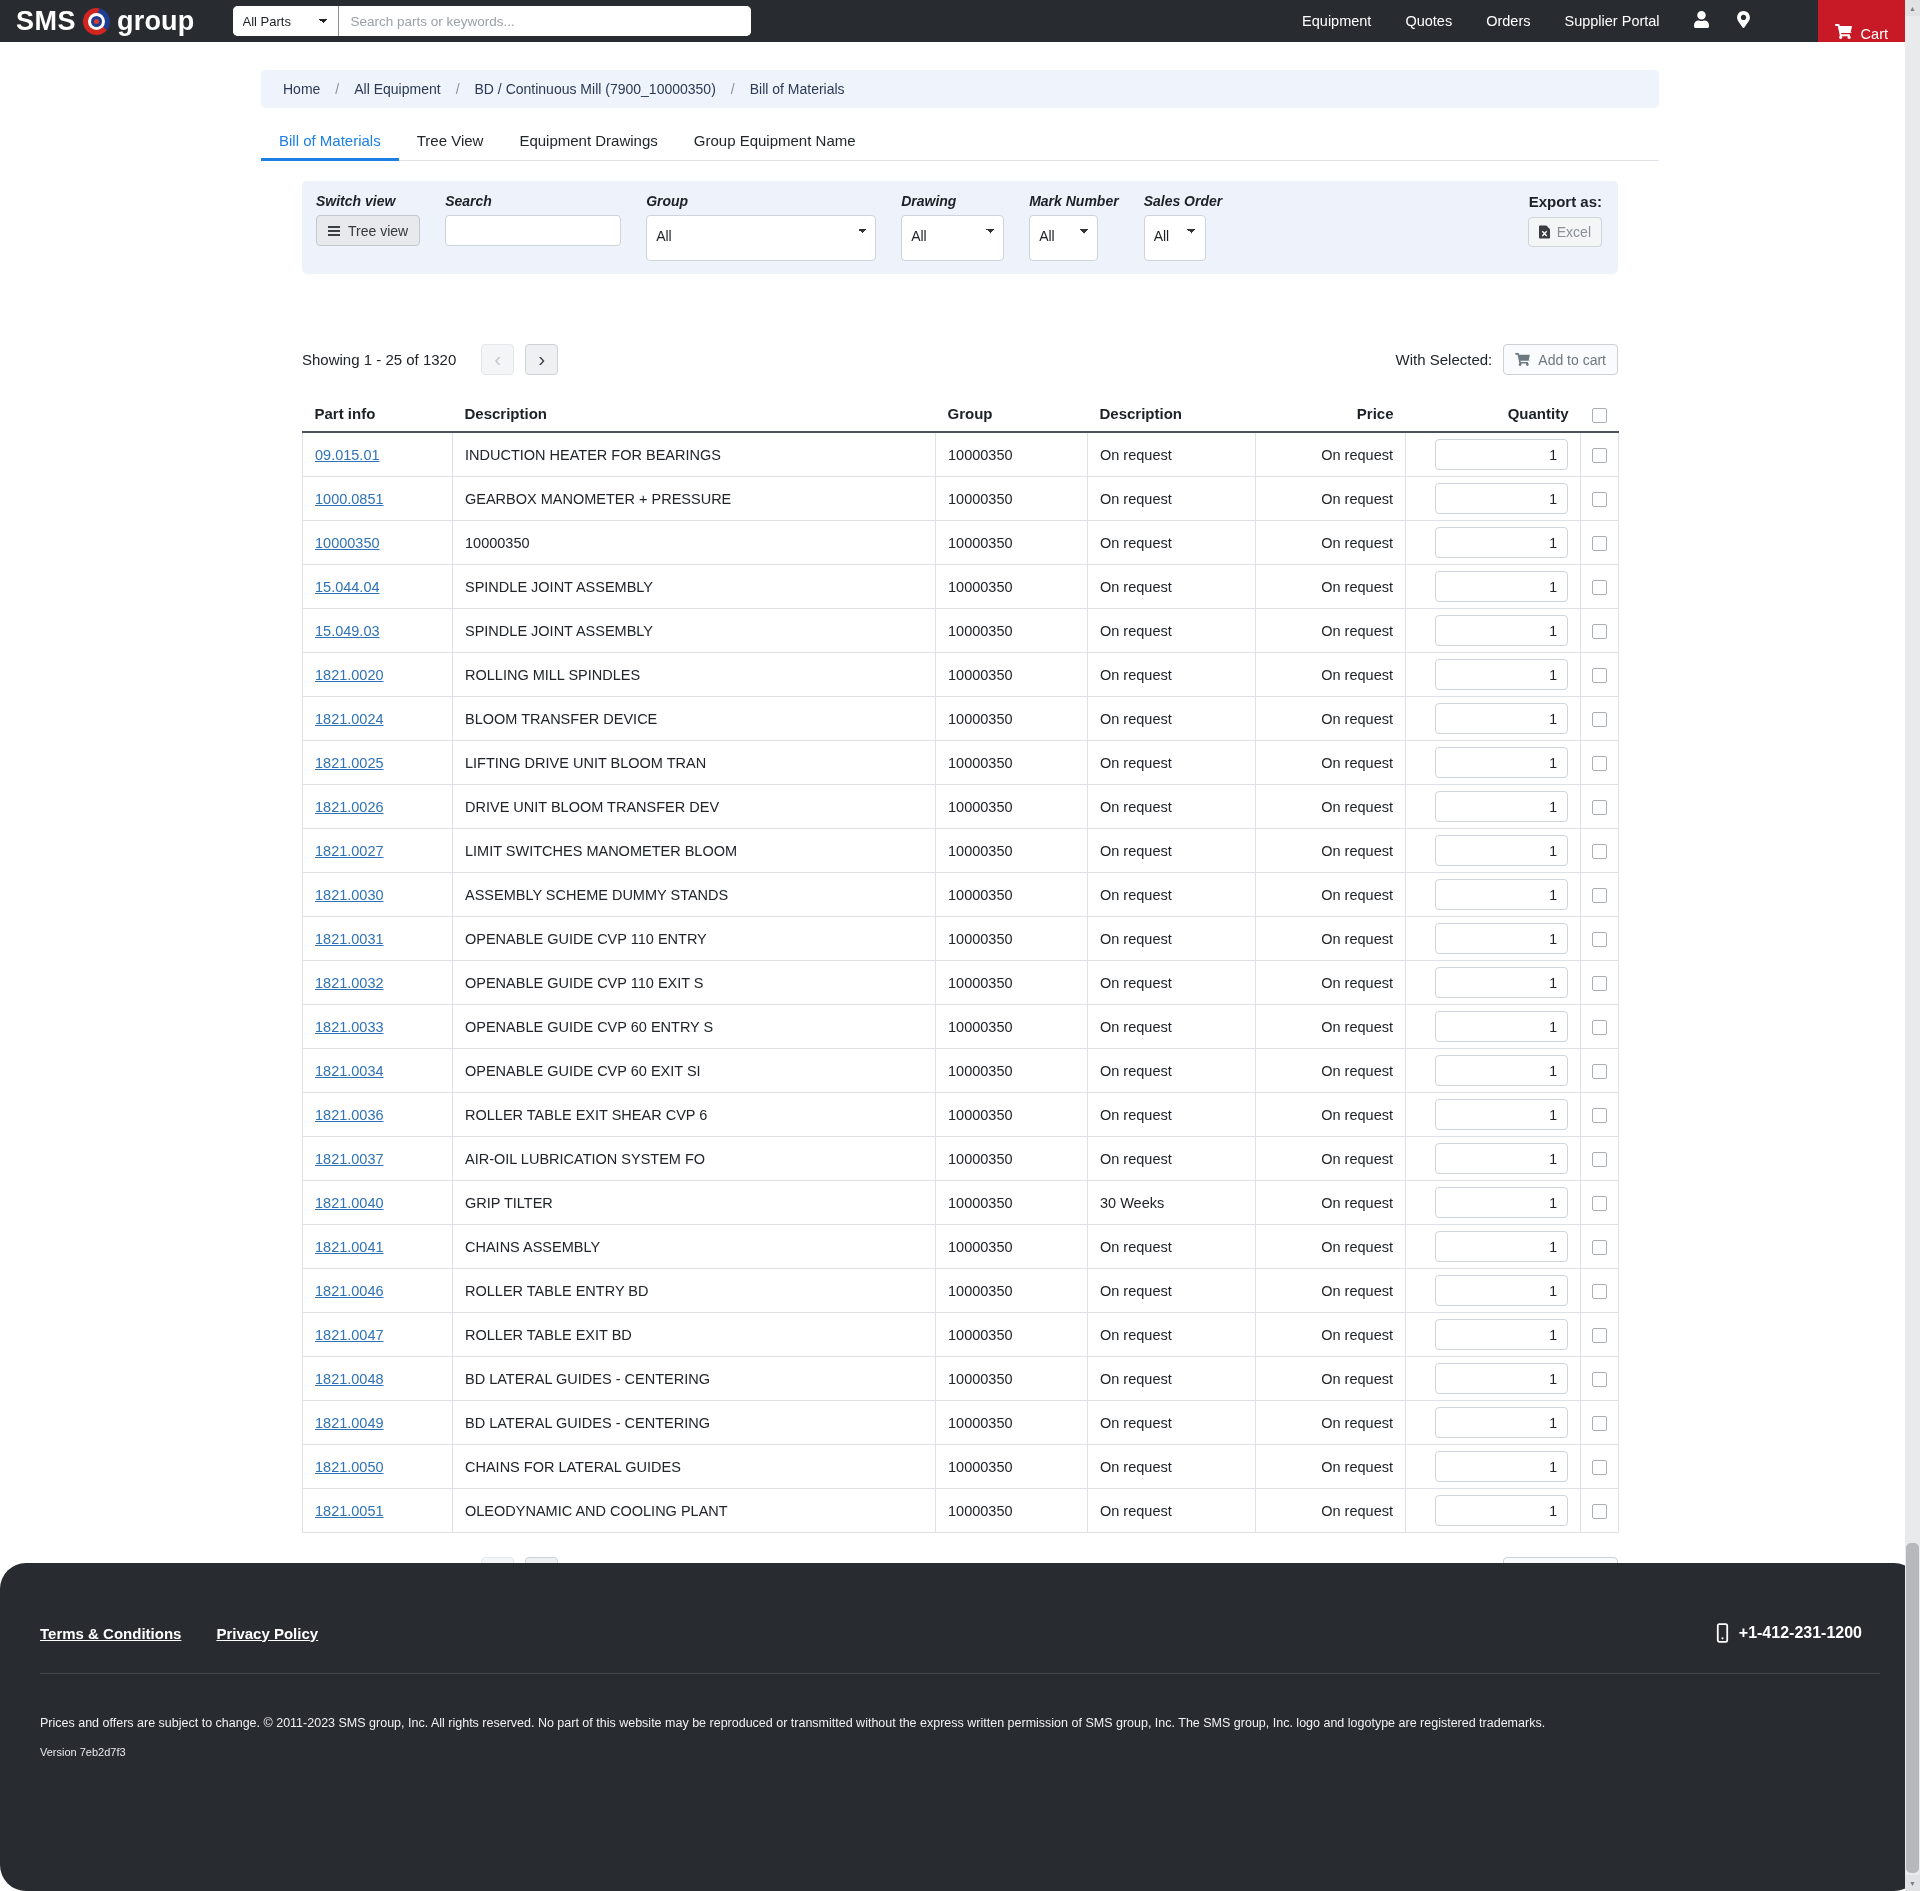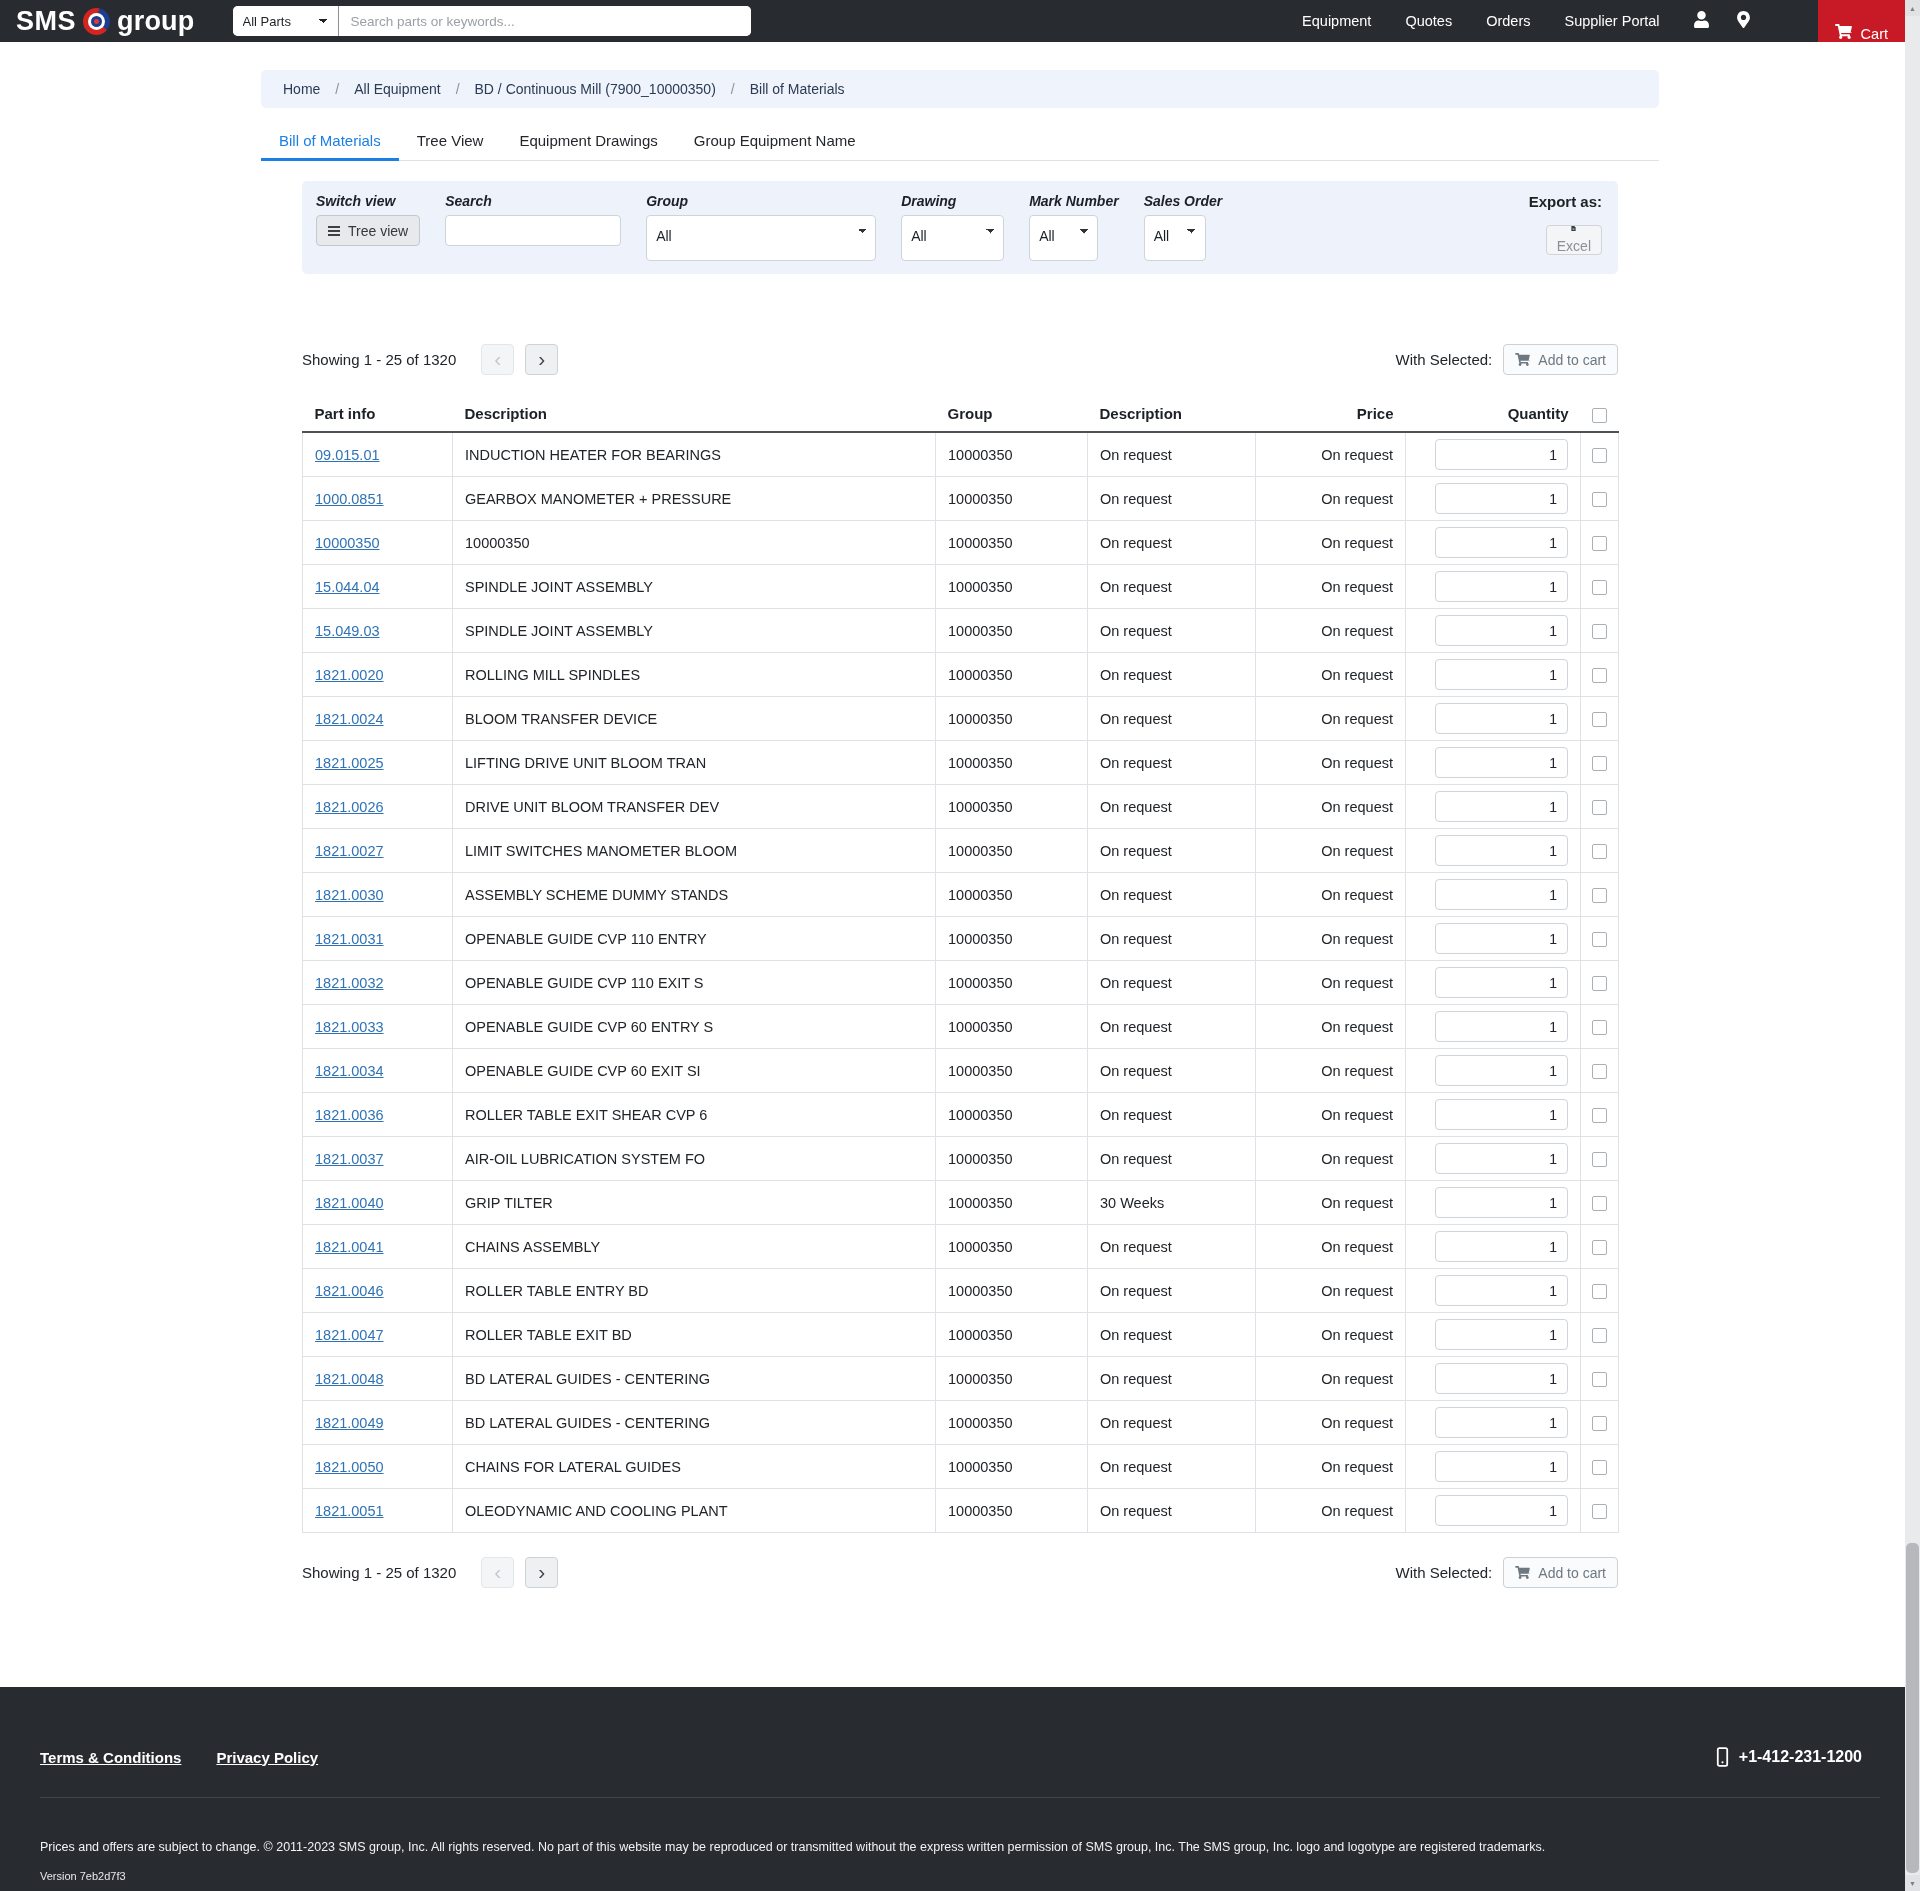--- a/index.html
+++ b/index.html
@@ -71,21 +71,21 @@
   select.fsel{height:46px;border:1px solid #ced4da;border-radius:4px;background-color:#fff;
               font-size:14px;color:#1d2125;padding:0 20px 4px 9px;appearance:none;-webkit-appearance:none;
               background-image:linear-gradient(45deg,transparent 50%,#333 50%),linear-gradient(135deg,#333 50%,transparent 50%);
               background-position:calc(100% - 13px) 13px,calc(100% - 9px) 13px;
               background-size:4.5px 4.5px;background-repeat:no-repeat;outline:none;}
   .w-group{width:230px;}.w-drawing{width:103px;}.w-mark{width:69px;}.w-sales{width:62px;}
   .export-col{margin-left:auto;margin-right:2px;text-align:right;}
   .export-label{font-weight:700;font-size:15px;color:#1d2125;margin-bottom:7px;}
   .btn-excel{display:inline-flex;align-items:center;gap:7px;height:30px;padding:0 10px;
              background:#f4f5f7;border:1px solid #cfd4d9;border-radius:4px;font-size:14px;
-             color:#8a9097;cursor:pointer;flex-direction:column;}
+             color:#8a9097;cursor:pointer;}
 
   
   .pagerow{display:flex;align-items:center;font-size:15px;color:#212529;}
   .pagerow.top{margin-top:70px;}
   .pagerow.bottom{margin-top:24px;}
   .page-btns{display:flex;gap:11px;margin-left:25px;}
   .pbtn{width:33px;height:31px;border-radius:4px;display:flex;align-items:center;
         justify-content:center;font-size:21px;line-height:1;padding-bottom:3px;box-sizing:border-box;}
   .pbtn.prev{background:#f4f5f6;border:1px solid #e4e7ea;color:#c3c8cd;}
   .pbtn.next{background:#eef0f2;border:1px solid #ced3d8;color:#3f464d;cursor:pointer;}
@@ -104,22 +104,22 @@
   .bom td.c-price{text-align:right;}
   .bom td.c-qty{text-align:right;}
   .bom td.c-check,.bom th.c-check{text-align:center;padding:0 6px;}
   .bom a.part{color:#2f73b6;text-decoration:underline;}
   input.qty{width:133px;height:31px;border:1px solid #ced4da;border-radius:4px;text-align:right;
             padding:0 10px;font-size:14px;box-sizing:border-box;outline:none;color:#212529;}
   input.cb{appearance:none;-webkit-appearance:none;width:15px;height:15px;border:1px solid #a9b0b8;
            border-radius:2px;background:#fff;margin:0;vertical-align:middle;cursor:pointer;}
 
   
-  .footer{position:absolute;left:0;right:0;bottom:0;height:204px;background:#282b30;
-          box-sizing:border-box;padding:60px 40px 0;}
+  .footer{position:absolute;left:0;right:0;bottom:0;height:328px;background:#282b30;
+          box-sizing:border-box;padding:60px 40px 0;border-radius:26px;}
   .footer-top{display:flex;align-items:center;}
   .footer-links{display:flex;gap:35px;}
   .footer-links a{color:#fff;font-weight:700;font-size:15px;text-decoration:underline;}
   .footer-phone{margin-left:auto;display:flex;align-items:center;gap:10px;color:#fff;
                 font-weight:700;font-size:16px;margin-right:18px;}
   .footer-phone svg{fill:none;stroke:#fff;}
   .footer-divider{border:none;border-top:1px solid #42464c;margin:30px 0 0;}
   .footer-copy{margin-top:42px;font-size:12.5px;color:#f1f2f3;}
   .footer-version{margin-top:16px;font-size:11px;color:#e8e9eb;}
 

